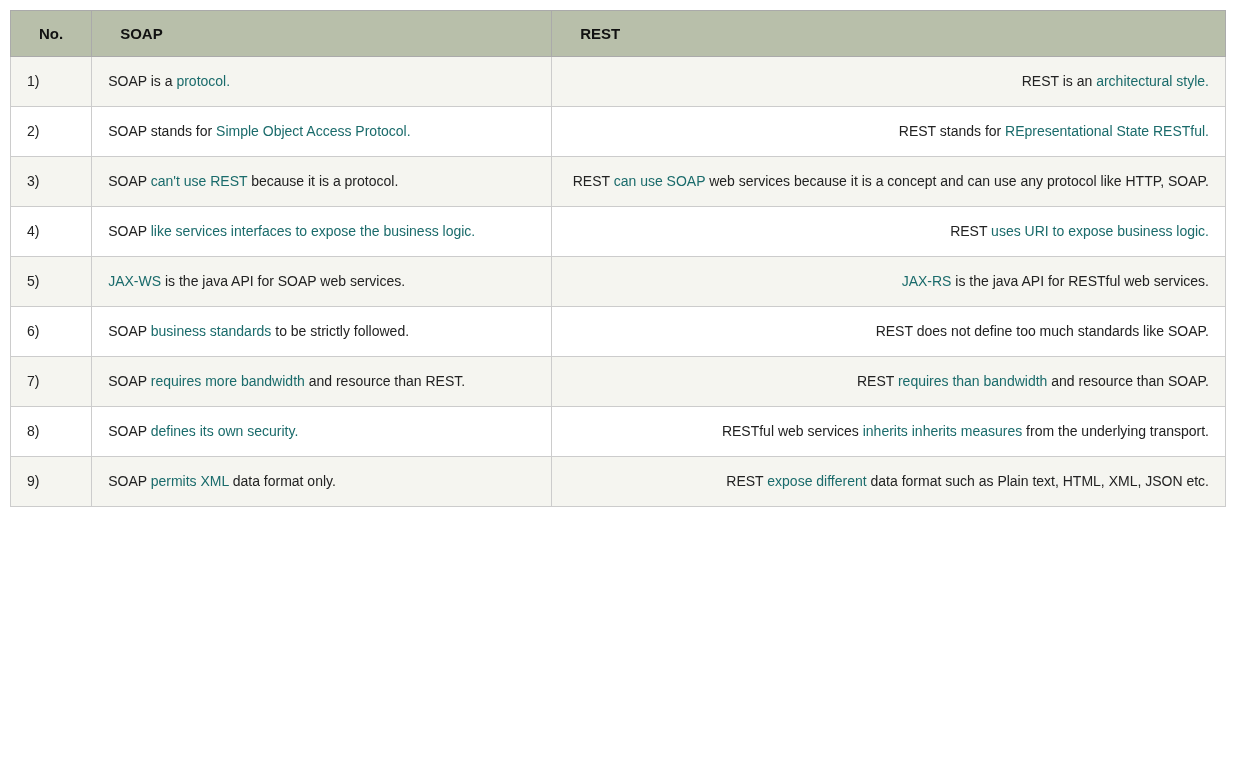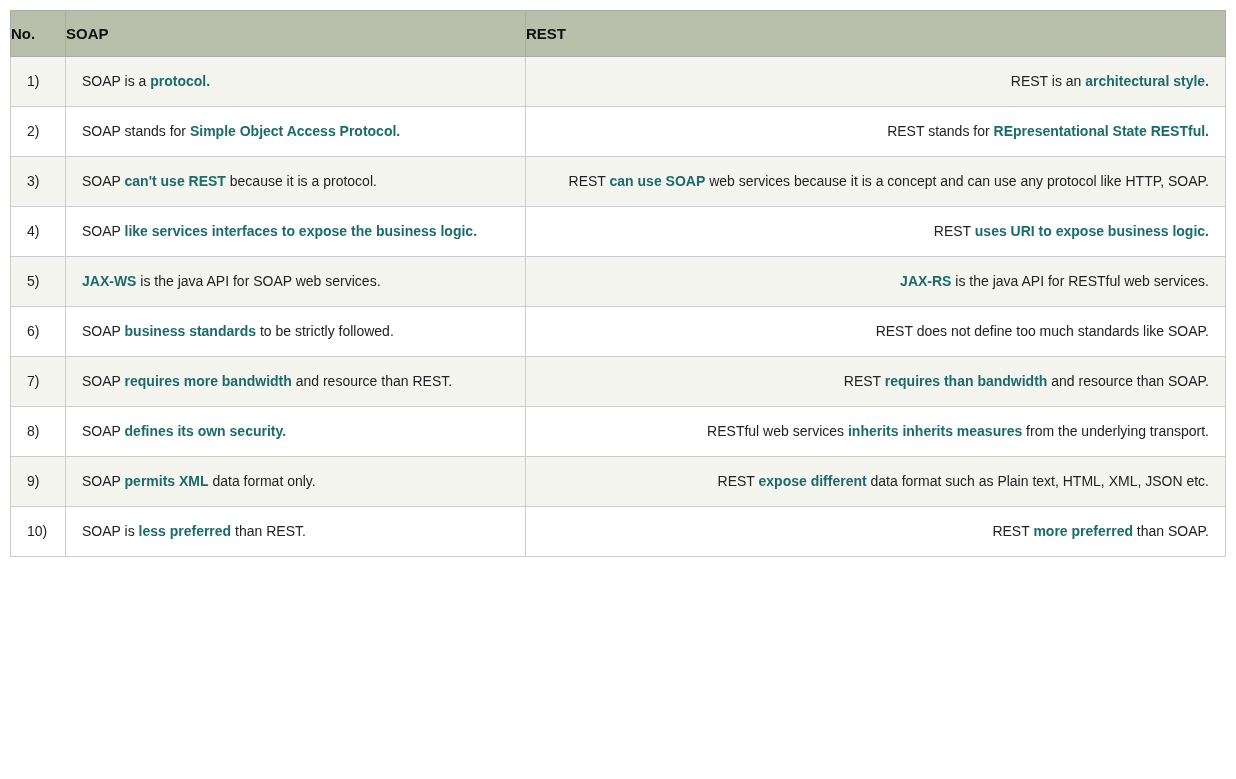--- a/index.html
+++ b/index.html
@@ -16,21 +16,21 @@
     }
     table {
       width: 100%;
       border-collapse: collapse;
       border: 1px solid #ccc;
     }
     thead tr {
       background-color: #b8bfaa;
     }
     thead th {
-      padding: 14px 0;
+      padding: 14px 28px;
       text-align: left;
       font-weight: bold;
       font-size: 15px;
       color: #111;
       border: 1px solid #aaa;
     }
     tbody tr {
       border: 1px solid #ccc;
     }
     tbody tr:nth-child(odd) {
@@ -51,21 +51,21 @@
     }
     td.soap-col {
       width: 460px;
     }
     td.rest-col {
       width: auto;
       text-align: right;
     }
     .highlight {
       color: #1a6b6b;
-      font-weight: bold;
+      font-weight: normal;
     }
   </style>
 </head>
 <body>
 
 <div class="table-wrapper">
   <table>
     <thead>
       <tr>
         <th>No.</th>
@@ -112,20 +112,15 @@
         <tr>
           <td class="no-col">8)</td>
           <td class="soap-col">SOAP <b class="highlight">defines its own security.</b></td>
           <td class="rest-col">RESTful web services <b class="highlight">inherits inherits measures</b> from the underlying transport.</td>
         </tr>
         <tr>
           <td class="no-col">9)</td>
           <td class="soap-col">SOAP <b class="highlight">permits XML</b> data format only.</td>
           <td class="rest-col">REST <b class="highlight">expose different</b> data format such as Plain text, HTML, XML, JSON etc.</td>
         </tr>
-        <tr>
-          <td class="no-col">10)</td>
-          <td class="soap-col">SOAP is <b class="highlight">less preferred</b> than REST.</td>
-          <td class="rest-col">REST <b class="highlight">more preferred</b> than SOAP.</td>
-        </tr>
       </tbody>
   </table>
 </div>
 
 </body></html>

